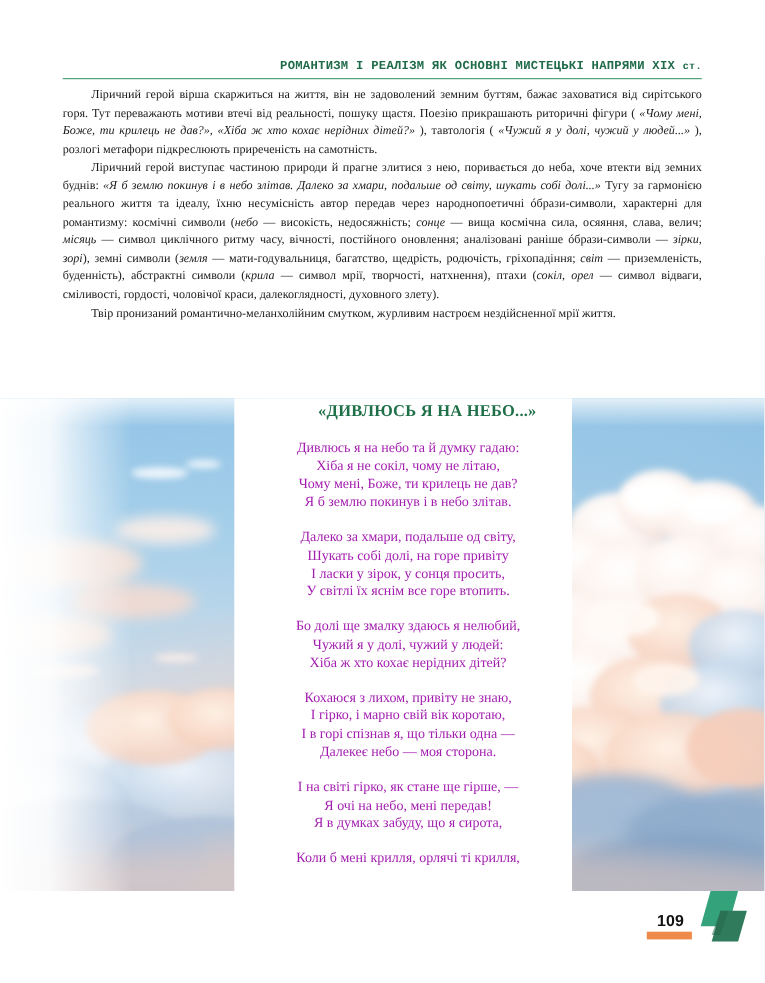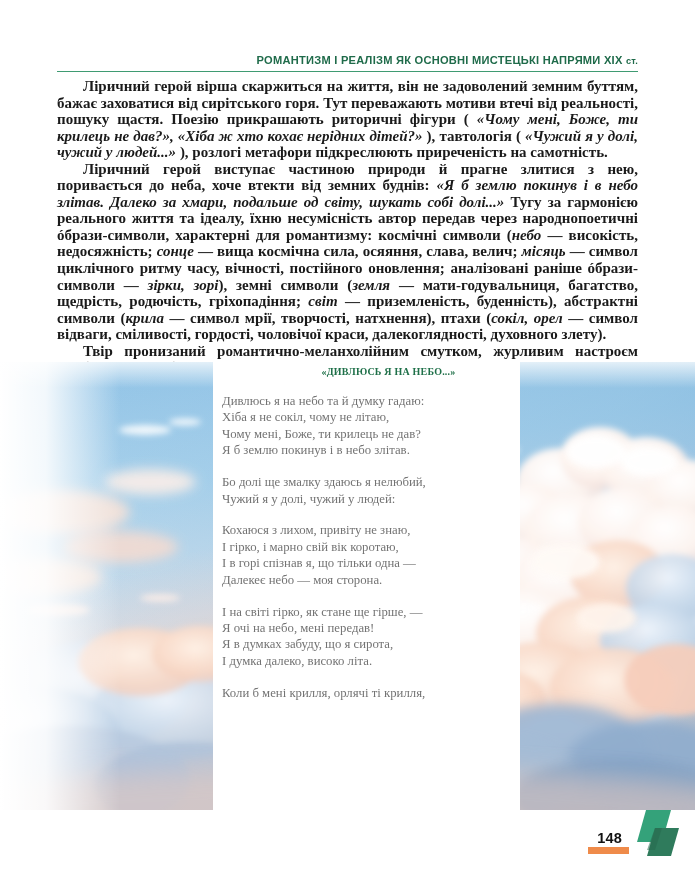--- a/index.html
+++ b/index.html
@@ -20,21 +20,21 @@
   .runhead {
     position: absolute;
     left: 57px;
     top: 50px;
     width: 581px;
     text-align: right;
     border-bottom: 1.4px solid #3f9b72;
     padding-bottom: 3px;
   }
   .runhead-text {
-    font-family: Liberation Sans, sans-serif;
+    font-family: Liberation Mono, monospace;
     font-size: 11.1px;
     font-weight: 700;
     letter-spacing: 0.25px;
     color: #1f6b4a;
     white-space: nowrap;
   }
   .runhead-text .small {
     font-size: 9.2px;
     text-transform: lowercase;
   }
@@ -43,24 +43,23 @@
   .prose {
     position: absolute;
     left: 57px;
     top: 78px;
     width: 581px;
   }
   .prose p {
     margin: 0;
     text-indent: 26px;
     text-align: justify;
-    font-size: 15px;
+    font-size: 11px;
     line-height: 16.55px;
     hyphens: manual;
-    font-weight: bold;
   }
   .prose i { font-style: italic; }
 
   
   .sky-band {
     position: absolute;
     left: 0;
     top: 362px;
     width: 695px;
     height: 448px;
@@ -96,39 +95,40 @@
     left: 213px;
     top: 0;
     width: 307px;
     height: 448px;
     background: #ffffff;
   }
   .poem-title {
     margin: 0;
     padding-top: 4px;
     text-align: center;
-    font-size: 10px;
+    font-size: 15px;
     font-weight: 700;
     color: #1f7049;
     letter-spacing: 0.2px;
     white-space: nowrap;
     padding-left: 44px;
   }
   .poem-body {
     padding: 16px 0 0 9px;
   }
   .stanza {
     margin: 0 0 15.5px 0;
   }
   .stanza .ln {
     display: block;
     font-size: 12.75px;
     line-height: 16.4px;
     white-space: nowrap;
-    color: #737373;
+    color: #a21caf;
+    text-align: center;
   }
 
   
   .folio {
     position: absolute;
     right: 73px;
     bottom: 48px;
     font-family: "Liberation Sans", sans-serif;
     font-size: 14.5px;
     font-weight: 700;
@@ -311,49 +311,55 @@
 
     <div class="poem-body">
 
       <p class="stanza">
         <span class="ln">Дивлюсь я на небо та й думку гадаю:</span>
         <span class="ln">Хіба я не сокіл, чому не літаю,</span>
         <span class="ln">Чому мені, Боже, ти крилець не дав?</span>
         <span class="ln">Я б землю покинув і в небо злітав.</span>
       </p>
 
+      <p class="stanza">
+        <span class="ln">Далеко за хмари, подальше од світу,</span>
+        <span class="ln">Шукать собі долі, на горе привіту</span>
+        <span class="ln">І ласки у зірок, у сонця просить,</span>
+        <span class="ln">У світлі їх яснім все горе втопить.</span>
+      </p>
 
       <p class="stanza">
         <span class="ln">Бо долі ще змалку здаюсь я нелюбий,</span>
         <span class="ln">Чужий я у долі, чужий у людей:</span>
+        <span class="ln">Хіба ж хто кохає нерідних дітей?</span>
       </p>
 
       <p class="stanza">
         <span class="ln">Кохаюся з лихом, привіту не знаю,</span>
         <span class="ln">І гірко, і марно свій вік коротаю,</span>
         <span class="ln">І в горі спізнав я, що тільки одна —</span>
         <span class="ln">Далекеє небо — моя сторона.</span>
       </p>
 
       <p class="stanza">
         <span class="ln">І на світі гірко, як стане ще гірше, —</span>
         <span class="ln">Я очі на небо, мені передав!</span>
         <span class="ln">Я в думках забуду, що я сирота,</span>
-        <span class="ln">І думка далеко, високо літа.</span>
       </p>
 
       <p class="stanza">
         <span class="ln">Коли б мені крилля, орлячі ті крилля,</span>
 
       </p>
 
     </div>
   </div>
 </div>
 
-<div class="folio">148</div>
+<div class="folio">109</div>
 <div class="folio-rule"></div>
 
 <svg class="logo-mark" viewBox="0 0 50 52">
   <polygon points="17,2 42,2 33,34 8,34" fill="#34a27a"></polygon>
   <polygon points="26,20 50,20 42,48 18,48" fill="#2f7b5c"></polygon>
   <polygon points="26,20 33,20 26,42 18,42" fill="#276a4e" opacity="0.55"></polygon>
 </svg>
 
 </body></html>

